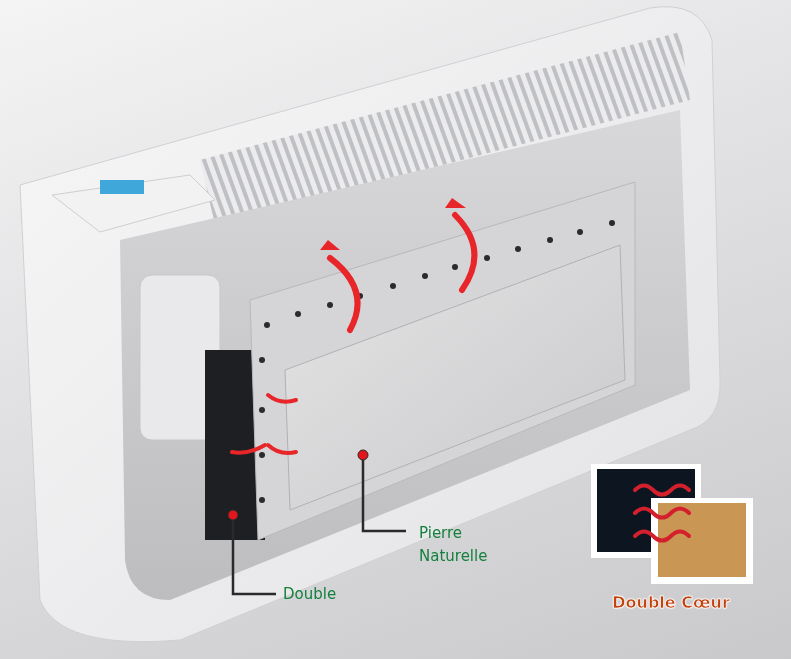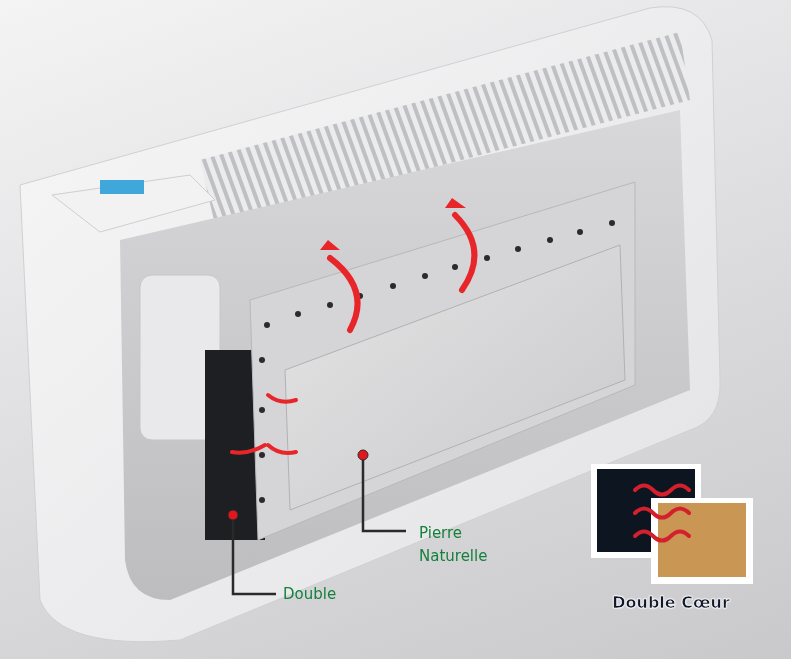--- a/index.html
+++ b/index.html
@@ -1,19 +1,19 @@
 <!DOCTYPE html>
 <html><head>
 <meta charset="utf-8">
 <style>
   html,body{margin:0;padding:0;}
   body{width:791px;height:659px;overflow:hidden;background:linear-gradient(160deg,#f4f4f5 0%,#dcdcde 55%,#c9c9cb 100%);font-family:"Liberation Sans",sans-serif;position:relative;}
   .scene{position:absolute;left:0;top:0;width:791px;height:659px;}
   .label{position:absolute;color:#15803d;font-size:15px;line-height:23px;font-family:"DejaVu Sans",sans-serif;}
-  .badge-text{position:absolute;left:596px;top:593px;width:150px;text-align:center;color:#0f172a;font-weight:bold;font-size:16px;line-height:20px;font-family:"DejaVu Sans",sans-serif;-webkit-text-stroke:0.6px #fff;text-shadow:0 0 2px #fff,0 0 2px #fff;}
+  .badge-text{position:absolute;left:596px;top:593px;width:150px;text-align:center;color:#c2410c;font-weight:bold;font-size:16px;line-height:20px;font-family:"DejaVu Sans",sans-serif;-webkit-text-stroke:0.6px #fff;text-shadow:0 0 2px #fff,0 0 2px #fff;}
 </style>
 </head>
 <body>
 
 <svg class="scene" viewBox="0 0 791 659" xmlns="http://www.w3.org/2000/svg">
   <defs>
     <linearGradient id="frameG" x1="0" y1="0" x2="1" y2="1">
       <stop offset="0" stop-color="#f7f7f8"></stop>
         <stop offset="1" stop-color="#e2e2e4"></stop>
     </linearGradient>

